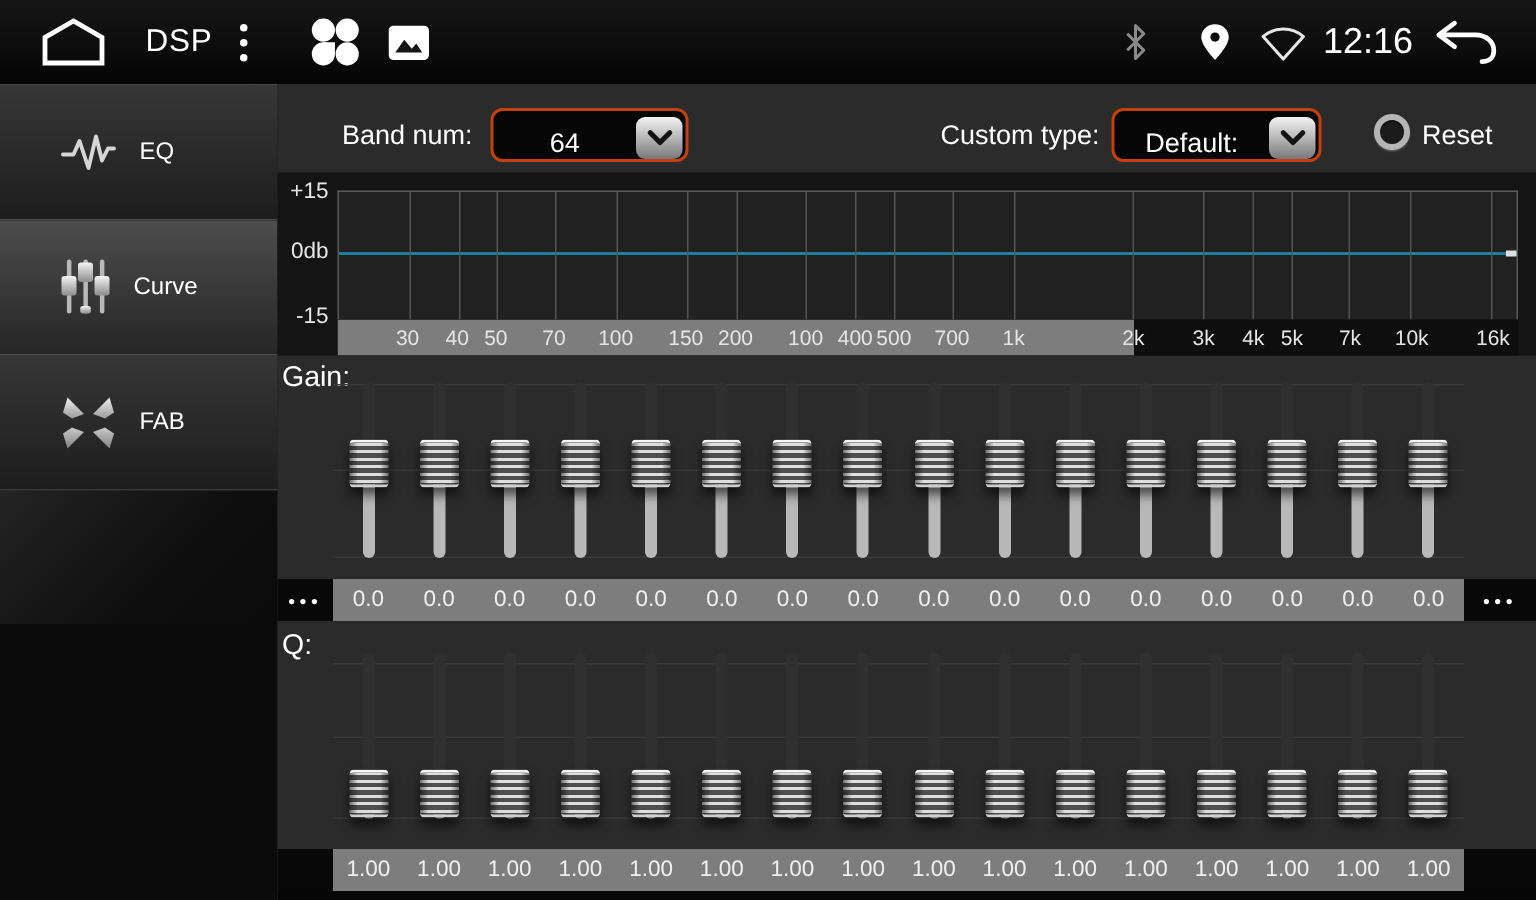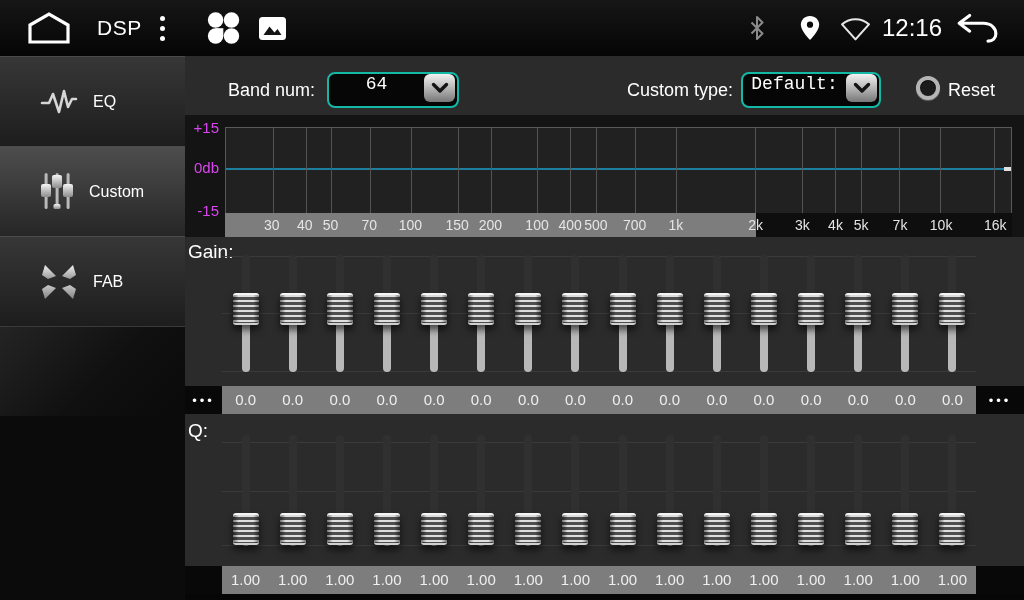--- a/index.html
+++ b/index.html
@@ -18,32 +18,32 @@
   .side-item{height:90px;box-sizing:border-box;display:flex;align-items:center;padding-left:40px;gap:15px;
     background:linear-gradient(180deg,#373737,#1d1d1d);border-top:1px solid #4a4a4a;cursor:pointer;}
   .side-item.selected{background:linear-gradient(180deg,#4d4d4d,#262626);}
   .side-item span.lbl{color:#fff;font-size:16px;}
   .empty-slot{height:90px;box-sizing:border-box;border-top:1px solid #3a3a3a;
     background:linear-gradient(135deg,#242424 0%,#101010 55%,#0a0a0a 100%);}
 
   
   .content{position:absolute;left:185px;top:56px;width:839px;height:544px;background:#2b2b2b;}
   .ctl-label{position:absolute;color:#fff;font-size:18px;top:24px;}
-  .dropdown{position:absolute;top:16px;height:36px;box-sizing:border-box;border:2px solid #14b8a6;border-radius:8px;
-    background:#060606;display:flex;align-items:flex-start;cursor:pointer;font-family:Liberation Mono, monospace;}
+  .dropdown{position:absolute;top:16px;height:36px;box-sizing:border-box;border:2px solid #c2410c;border-radius:8px;
+    background:#060606;display:flex;align-items:flex-end;cursor:pointer;}
   .dd-value{flex:1;text-align:center;color:#fff;font-size:18px;}
   .dd-btn{width:31px;height:28px;margin-right:2px;border-radius:6px;flex:0 0 auto;
     background:linear-gradient(180deg,#f2f2f2,#bdbdbd 45%,#787878);display:flex;align-items:center;justify-content:center;}
   .radio{position:absolute;width:24px;height:24px;box-sizing:border-box;border-radius:50%;
     border:4px solid #b5b5b5;background:#1b1b1b;top:20px;cursor:pointer;
     box-shadow:inset 0 1px 1px rgba(0,0,0,.6),0 1px 1px rgba(255,255,255,.25);}
 
   
   .graph{position:absolute;left:0;top:59px;width:839px;height:122px;background:#141414;}
-  .ylabel{position:absolute;left:0;width:34px;text-align:right;color:#d946ef;font-size:15px;}
+  .ylabel{position:absolute;left:0;width:34px;text-align:right;color:#e5e5e5;font-size:15px;}
   .plot{position:absolute;left:40px;top:12px;width:787px;height:86px;box-sizing:border-box;
     background:#212121;border:1px solid #585858;border-bottom:none;}
   .gridline{position:absolute;top:0;bottom:0;width:1px;background:#545454;}
   .zero-line{position:absolute;left:0;right:0;top:40px;height:2px;background:#1d7e9d;}
   .zero-cap{position:absolute;right:0;top:39px;width:7px;height:4px;background:#e0e0e0;}
   .axis-strip{position:absolute;left:40px;top:98px;width:787px;height:24px;background:#0e0e0e;overflow:hidden;}
   .strip-active{position:absolute;left:0;top:0;height:100%;background:#7d7d7d;}
   .freq-label{position:absolute;top:0;line-height:24px;color:#e5e5e5;font-size:14px;transform:translateX(-50%);}
 
   
@@ -152,21 +152,21 @@
           </linearGradient>
         </defs>
         <rect x="4.6" y="2" width="3" height="36" rx="1.5" fill="#b9b9b9"></rect>
         <rect x="15.6" y="2" width="3" height="36" rx="1.5" fill="#b9b9b9"></rect>
         <rect x="26.6" y="2" width="3" height="36" rx="1.5" fill="#b9b9b9"></rect>
         <rect x="1" y="13" width="10" height="13" rx="2" fill="url(#kn)"></rect>
         <rect x="12" y="4" width="10" height="13" rx="2" fill="url(#kn)"></rect>
         <rect x="23" y="13" width="10" height="13" rx="2" fill="url(#kn)"></rect>
         <rect x="13.5" y="33" width="7" height="5" rx="1.5" fill="url(#kn)"></rect>
       </svg>
-      <span class="lbl">Custom</span>
+      <span class="lbl">Curve</span>
     </div>
     <div class="side-item">
       <svg width="38" height="38" viewBox="0 0 38 38">
         <defs>
           <linearGradient id="fg" x1="0" y1="0" x2="0" y2="1">
             <stop offset="0" stop-color="#f0f0f0"></stop>
               <stop offset="1" stop-color="#9a9a9a"></stop>
           </linearGradient>
         </defs>
         <path d="M16 13 L5 2 L2 12 L8 16 Z" fill="url(#fg)"></path>

